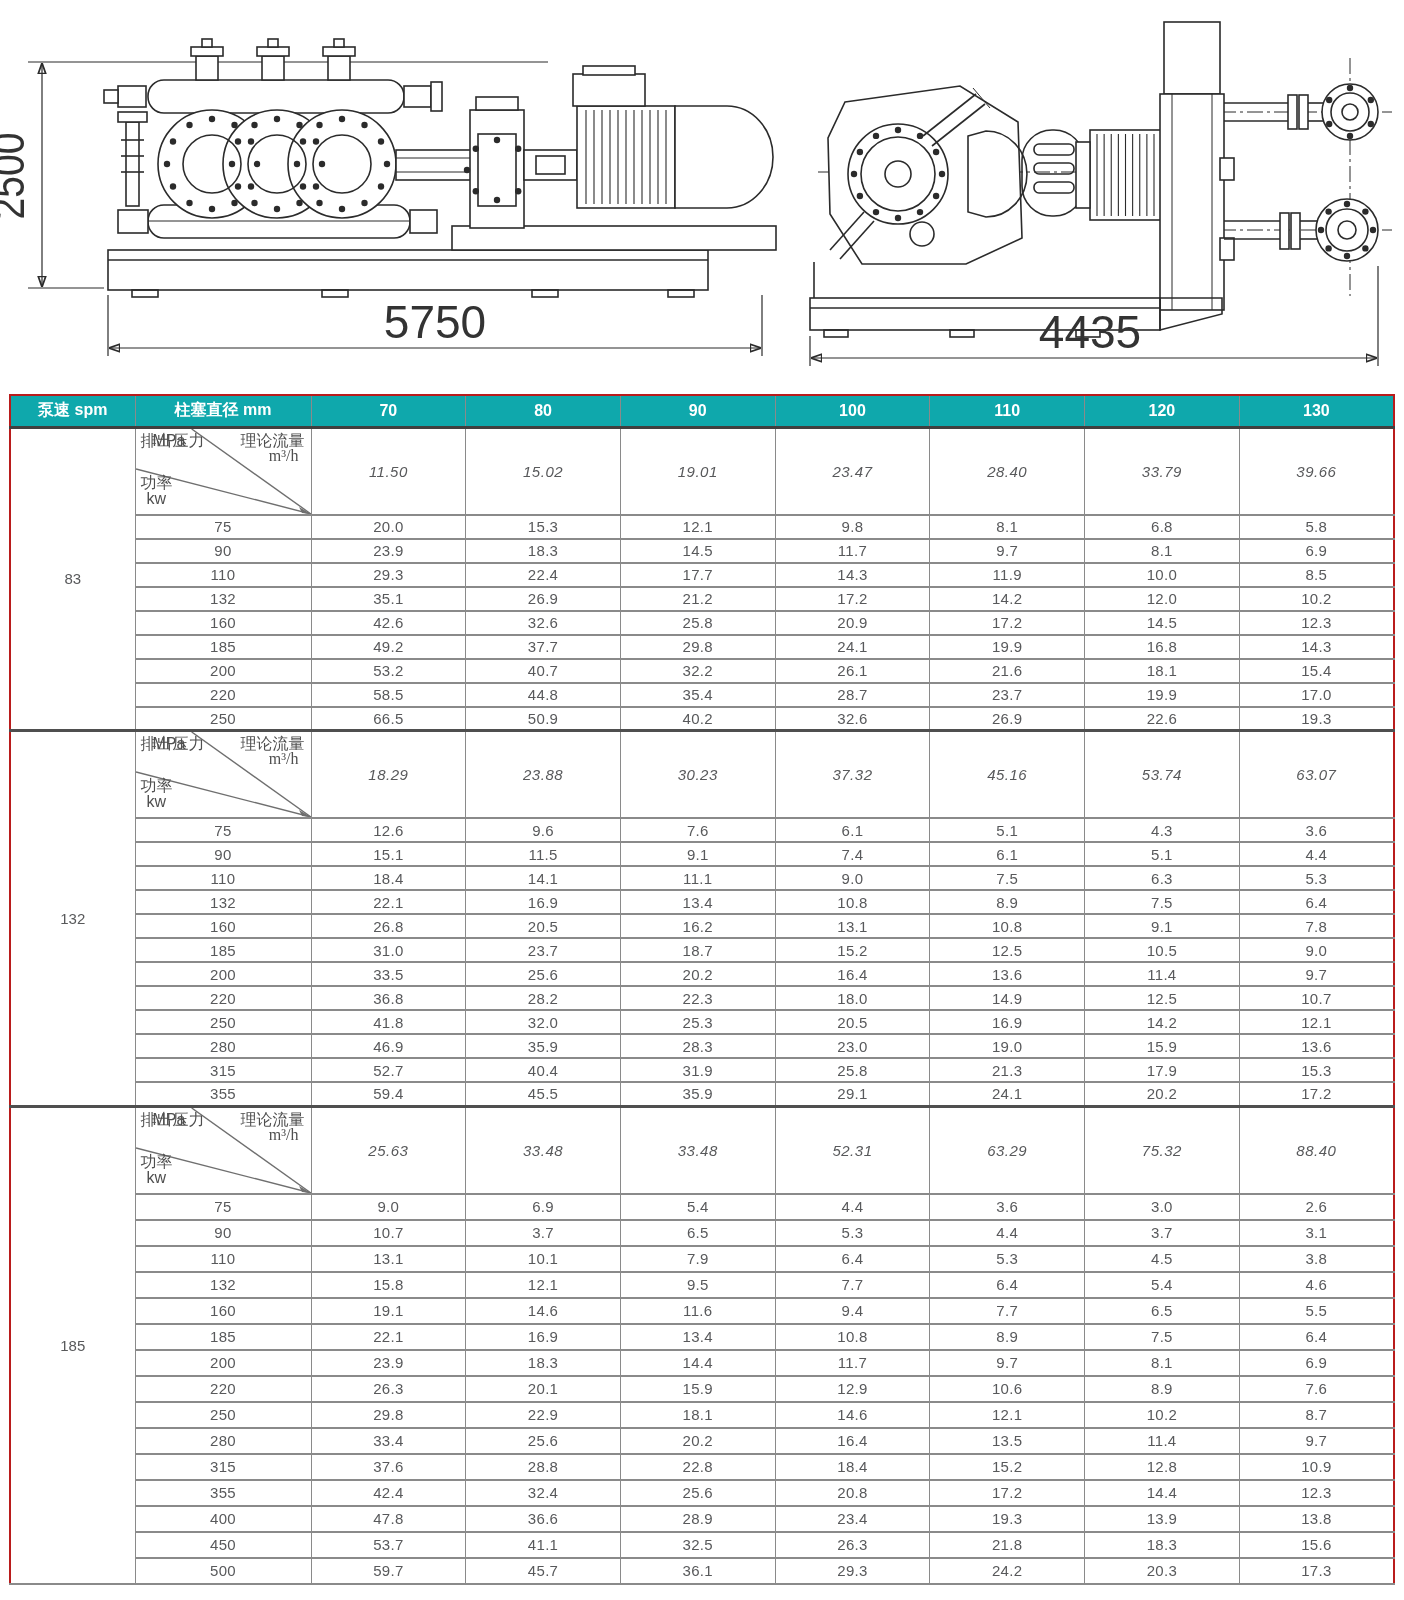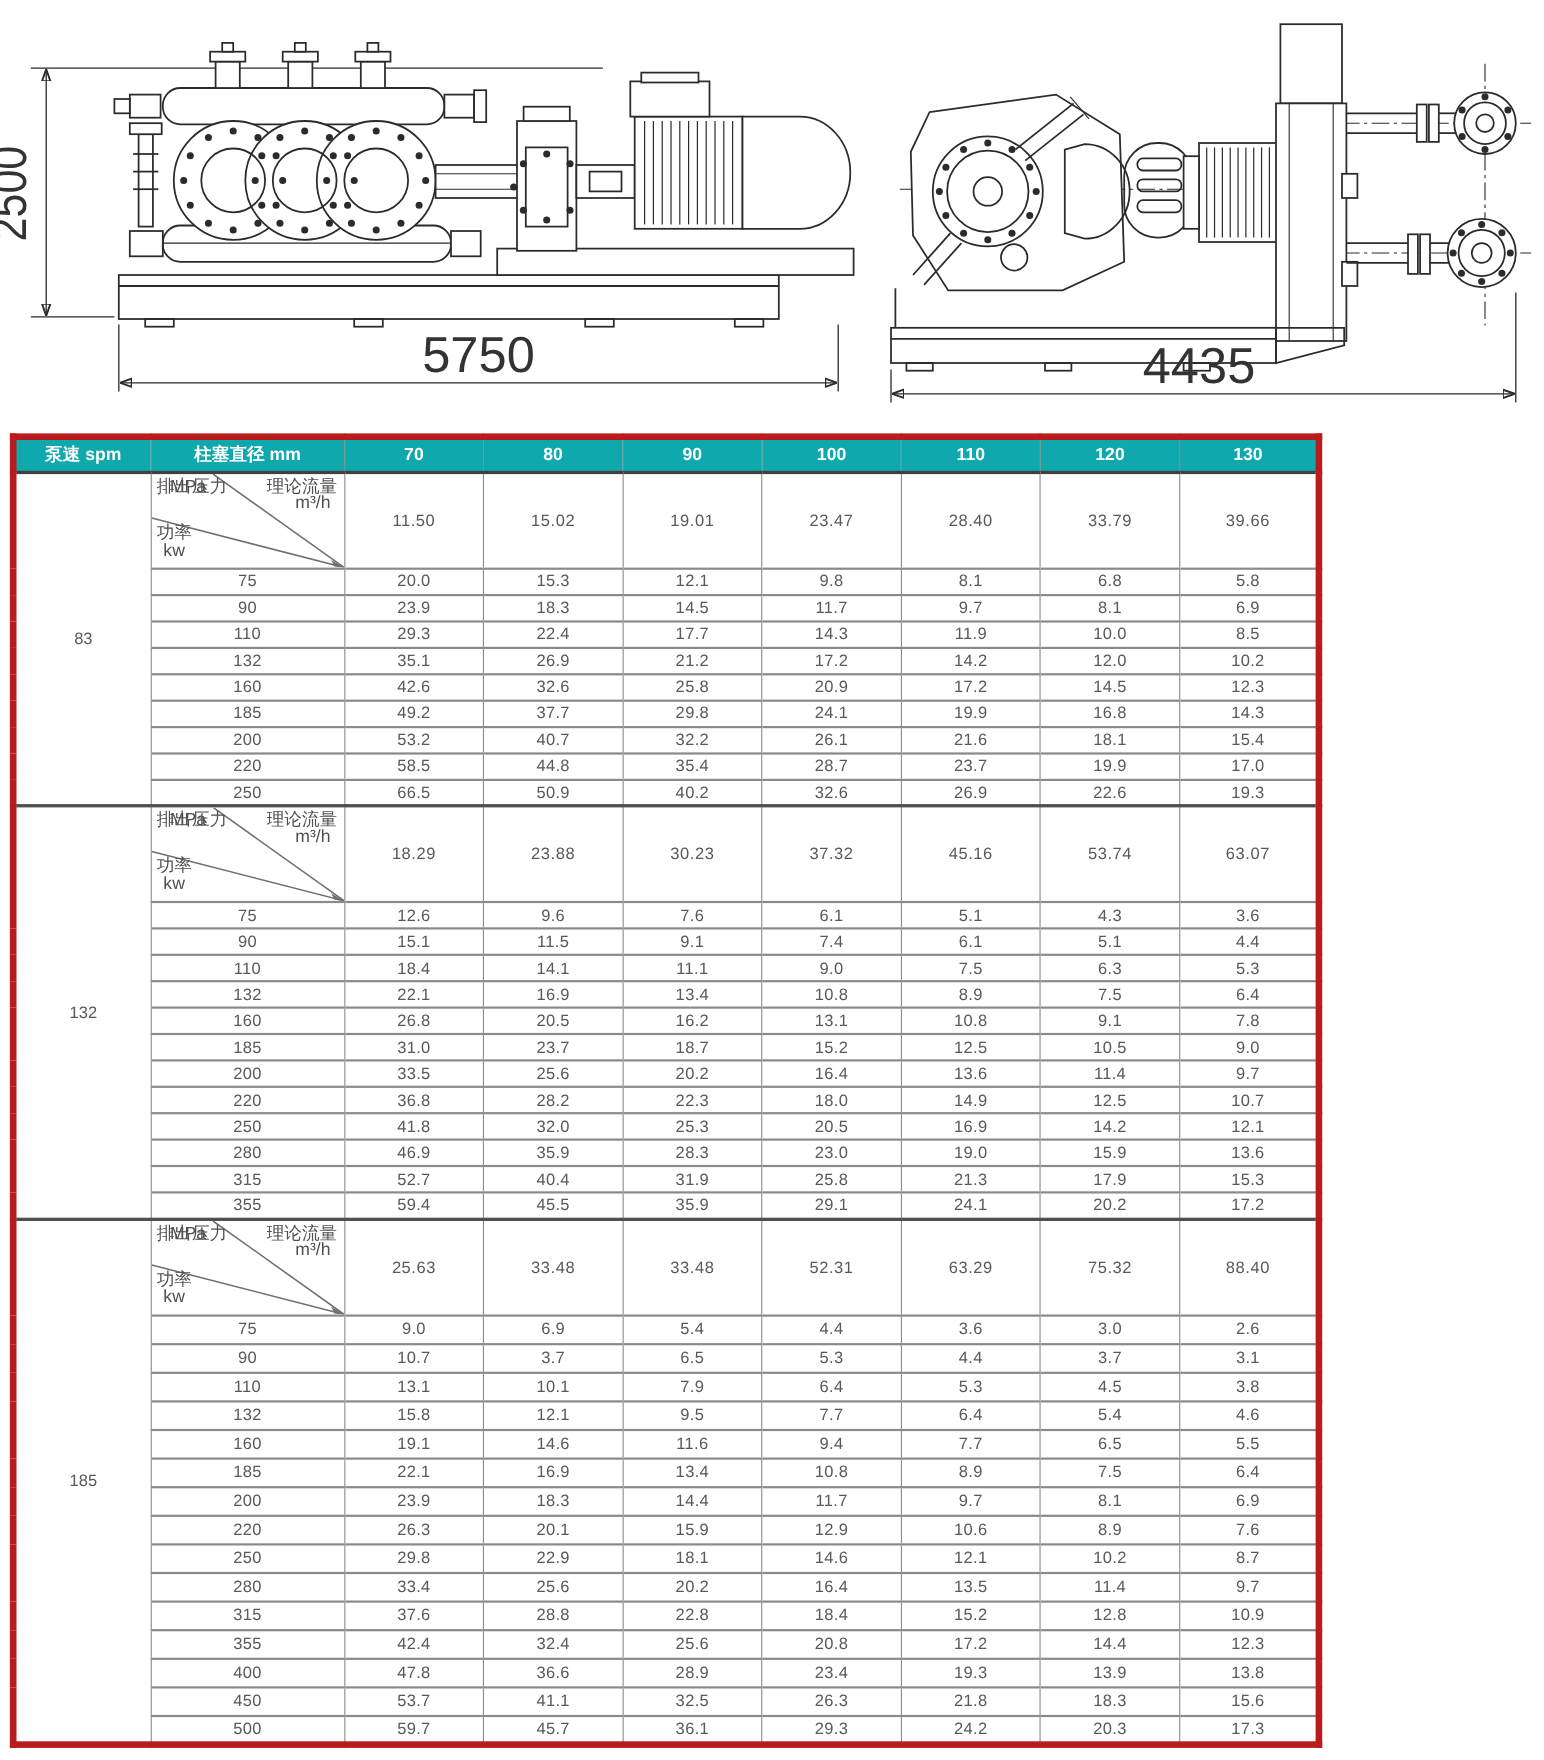--- a/index.html
+++ b/index.html
@@ -14,46 +14,46 @@
   .draw .thin  { stroke-width: 1; }
   .draw .solid { fill: #ffffff; }
   .draw .bolt  { fill: #2b2b2b; stroke: none; }
   .draw .dim   { stroke: #2b2b2b; stroke-width: 1.2; }
   .draw .cline { stroke-width: 1; stroke-dasharray: 16 4 3 4; }
   .draw text.dim-label { fill: #333; font-size: 46px; font-family: "Liberation Sans", sans-serif; stroke: none; }
   .draw .fins line { stroke: #2b2b2b; stroke-width: 1.1; }
 
   
   .table-wrap { padding: 2px 9px 0 9px; }
-  table.spec { border-collapse: collapse; table-layout: fixed; width: 1193px; border: 6px solid #b91c1c; }
+  table.spec { border-collapse: collapse; table-layout: fixed; width: 1386px; border: 2px solid #b91c1c; }
   table.spec col.c-speed   { width: 125px; }
   table.spec col.c-plunger { width: 176px; }
   table.spec th, table.spec td { border: 1px solid #8a8a8a; text-align: center; vertical-align: middle; }
   table.spec td { border-top-width: 2px; border-bottom-width: 2px; color: #58595b; font-size: 15px; }
   thead th {
     background: #0FA8AC; color: #ffffff; font-size: 16px; font-weight: bold;
     height: 32px; border-bottom: 3px solid #404040 !important; border-color: #3f8d90;
   }
   tr.flow-row td { height: 85px; }
   tr.flow-row { border-top: 3px solid #4f4f4f; }
   tbody tr td { height: 24px; }
   tbody tr.tall td { height: 26px; }
   td.speed-cell { font-size: 16px; }
-  td.flow-cell  { font-size: 16px; letter-spacing: .5px; }
+  td.flow-cell  { font-size: 16px; letter-spacing: .5px; font-style: italic; }
   td.pressure-cell, td.val-cell { letter-spacing: .3px; }
 
   
   td.diag-cell { padding: 0; position: relative; }
   .diag-box { position: relative; width: 100%; height: 85px; overflow: hidden; }
   .diag-box svg { position: absolute; inset: 0; width: 100%; height: 100%; }
   .diag-box .lbl { position: absolute; font-size: 16px; color: #4f4f4f; line-height: 1.05; white-space: nowrap; }
   .lbl.p1 { top: 4px;  left: 5px;  }
   .lbl.p2 { top: 4px; left: 17px; }
   .lbl.f1 { top: 4px;  right: 6px; }
-  .lbl.f2 { top: 19px; right: 12px; }
+  .lbl.f2 { top: 19px; right: 12px; font-family: Liberation Serif, serif; }
   .lbl.w1 { top: 46px; left: 5px;  }
   .lbl.w2 { top: 62px; left: 11px; }
 </style>
 </head>
 <body>
 
 <div class="page">
 
   <div class="drawings">
 

